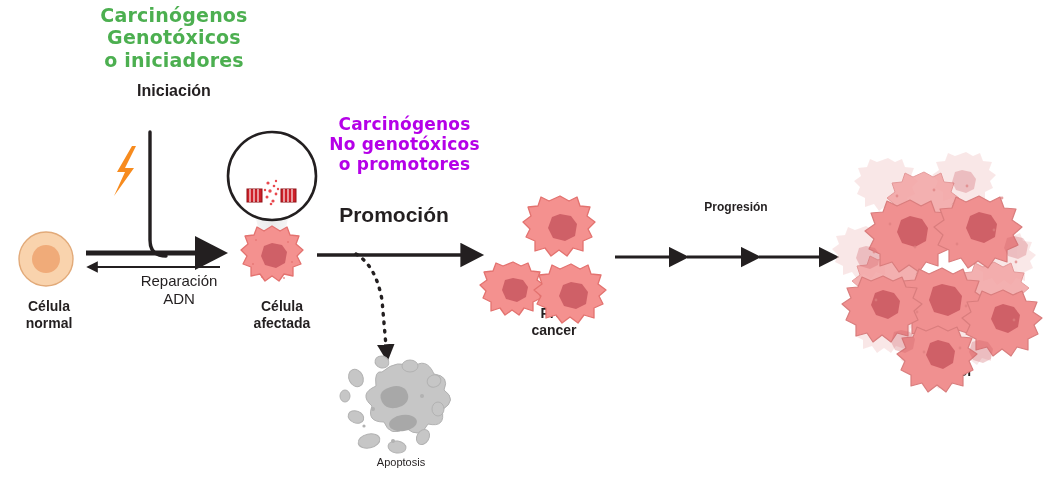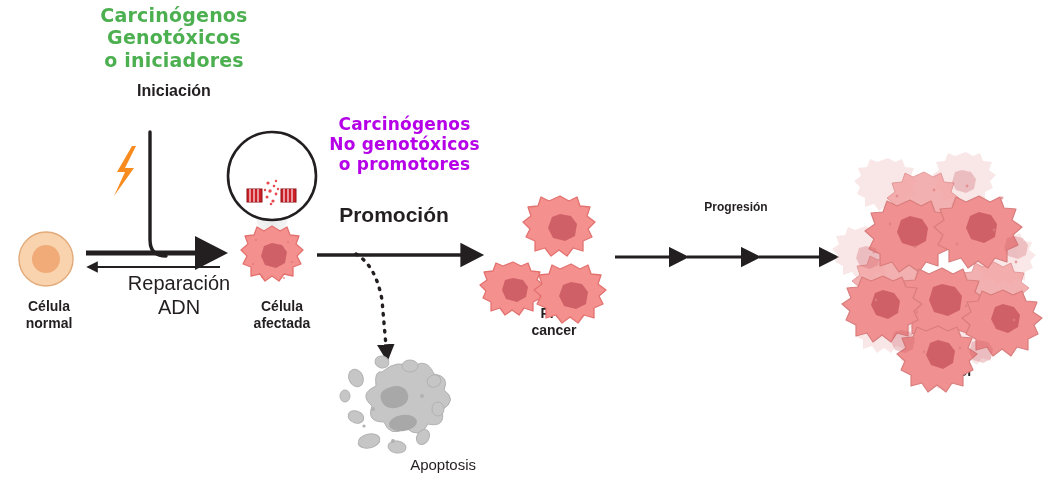--- a/index.html
+++ b/index.html
@@ -24,35 +24,35 @@
   <div class="lbl bold" style="left:40px;top:82px;width:260px;font-size:16px;">Iniciación</div>
 
   <div class="lbl hand" style="left:303px;top:114px;width:195px;font-size:17px;color:#b500e8;">Carcinógenos
 No genotóxicos
 o promotores</div>
 
   <div class="lbl bold" style="left:300px;top:203px;width:180px;font-size:21px;">Promoción</div>
 
   <div class="lbl bold" style="left:637px;top:200px;width:190px;font-size:12px;">Progresión</div>
 
-  <div class="lbl" style="left:95px;top:272px;width:160px;font-size:20px;">Reparación
+  <div class="lbl" style="left:95px;top:272px;width:160px;font-size:15px;">Reparación
 ADN</div>
 
   <div class="lbl bold" style="left:-10px;top:298px;width:110px;font-size:14px;">Célula
 normal</div>
 
   <div class="lbl bold" style="left:218px;top:298px;width:120px;font-size:14px;">Célula
 afectada</div>
 
   <div class="lbl bold" style="left:495px;top:305px;width:110px;font-size:14px;">Pre-
 cancer</div>
 
   <div class="lbl bold" style="left:885px;top:363px;width:120px;font-size:14px;">Cancer</div>
 
-  <div class="lbl" style="left:322px;top:456px;width:150px;font-size:15px;text-align:right;">Apoptosis</div>
+  <div class="lbl" style="left:322px;top:456px;width:150px;font-size:11px;">Apoptosis</div>
 
   <svg width="1048" height="492" style="position:absolute;left:0;top:0;" class="nolink">
     <defs>
       <marker id="ah" markerWidth="9" markerHeight="9" refX="1" refY="3.2" orient="auto" markerUnits="strokeWidth">
         <path d="M0,0 L6.4,3.2 L0,6.4 z" fill="#231f20"></path>
       </marker>
       <marker id="ahs" markerWidth="11" markerHeight="11" refX="1" refY="3.4" orient="auto" markerUnits="strokeWidth">
         <path d="M0,0 L6.6,3.4 L0,6.8 z" fill="#231f20"></path>
       </marker>
       <marker id="ahd" markerWidth="7" markerHeight="7" refX="0.5" refY="2.6" orient="auto" markerUnits="strokeWidth">

